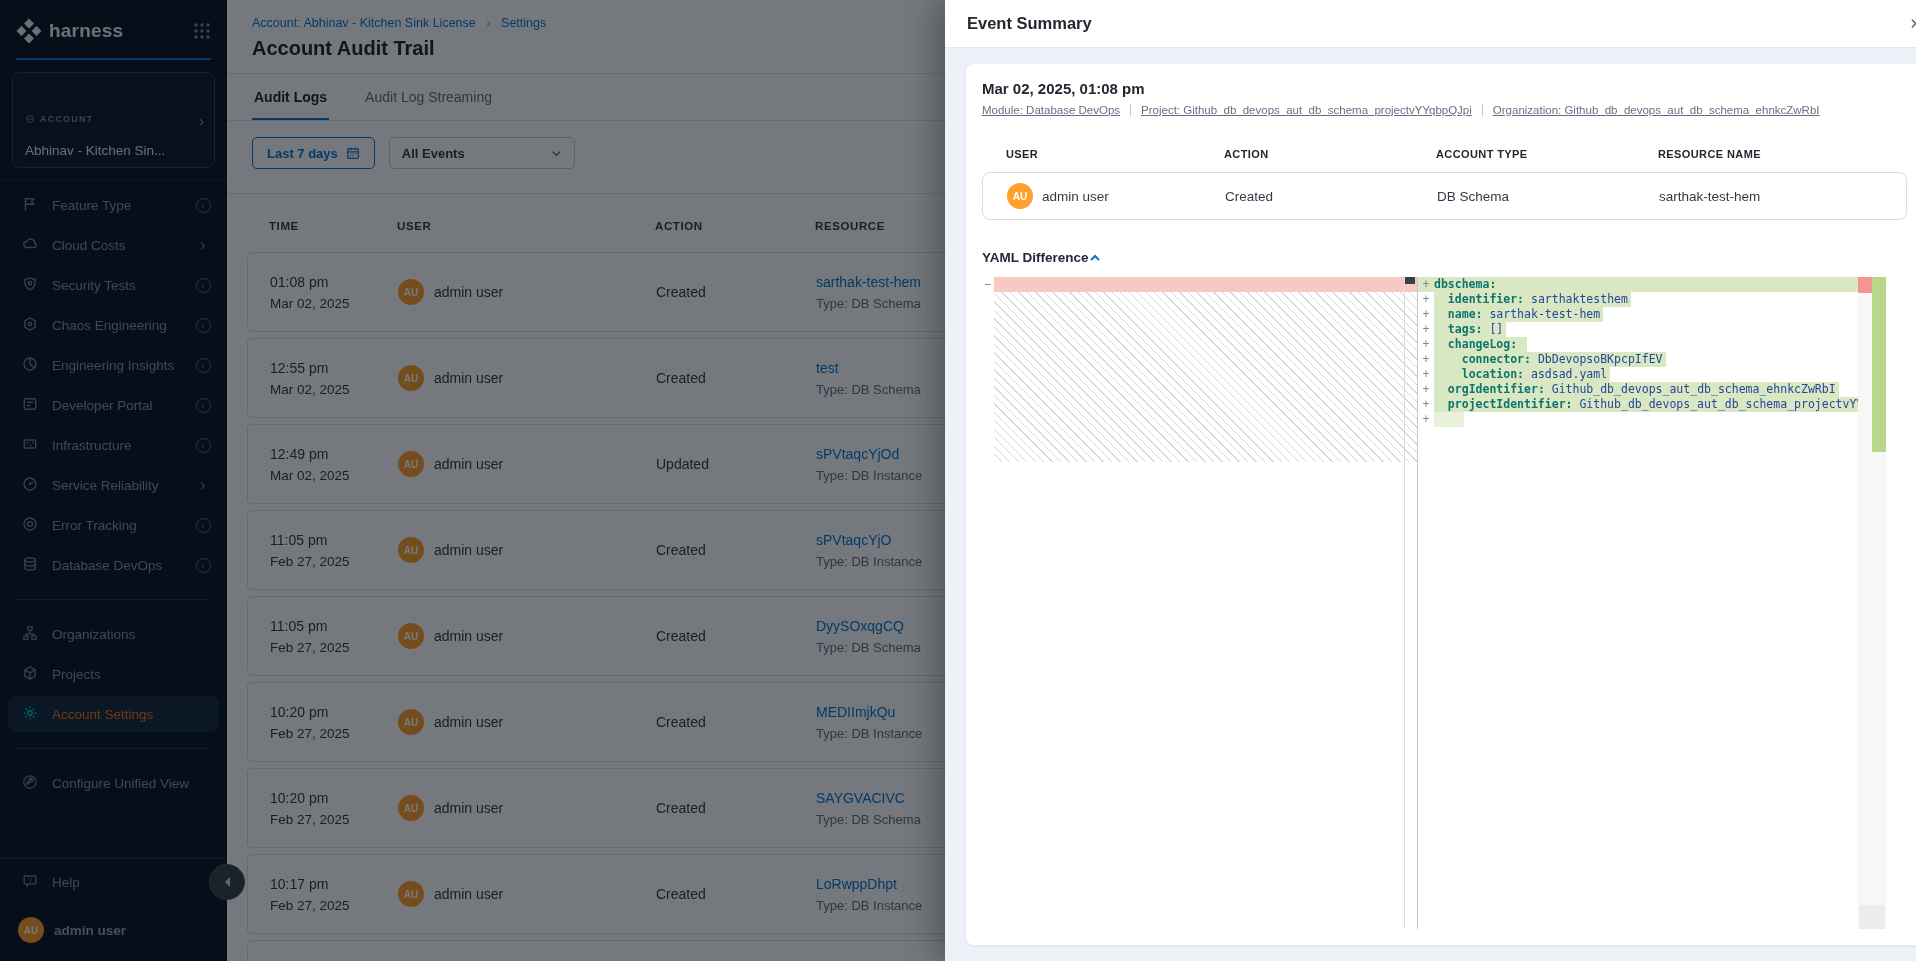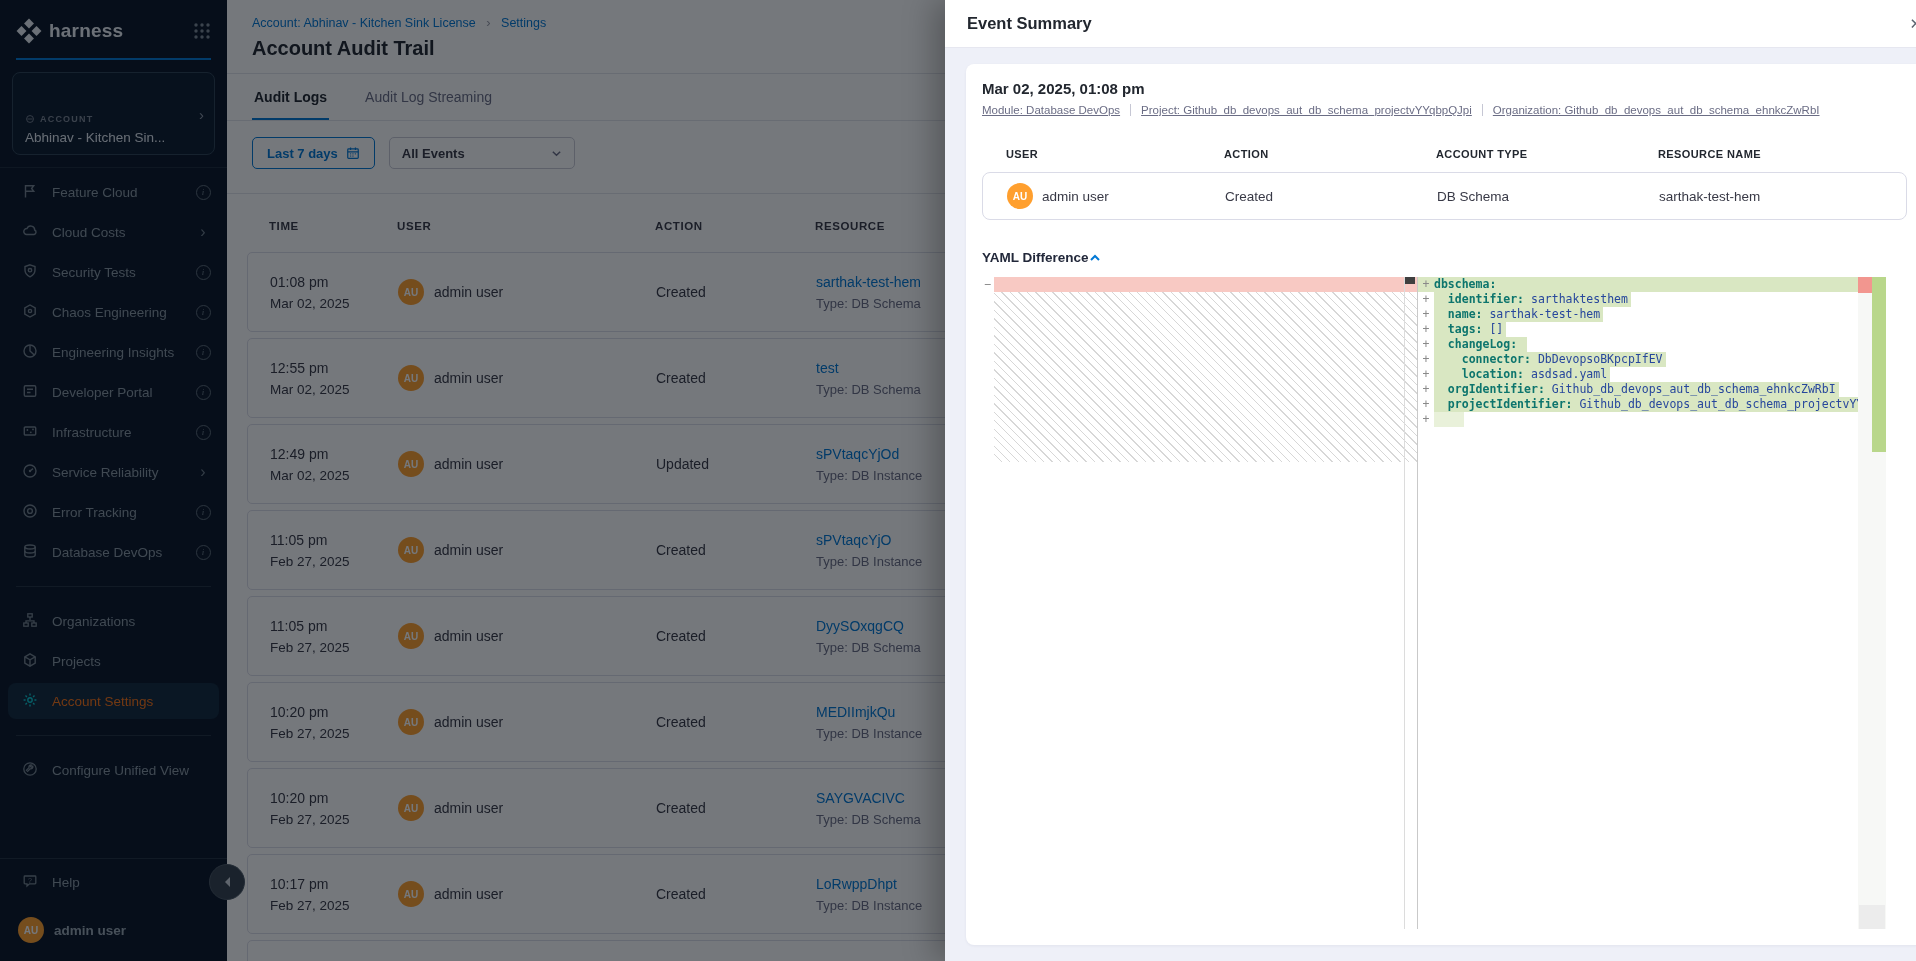--- a/index.html
+++ b/index.html
@@ -9,21 +9,21 @@
   
   .sidebar { position:absolute; left:0; top:0; width:227px; height:961px; background:#0a1627; z-index:10; }
   .logo-row { display:flex; align-items:center; padding:18px 16px 14px 16px; }
   .logo-mark { width:26px; height:26px; margin-right:7px; flex:none; }
   .logo-text { color:#e9eef3; font-size:19px; font-weight:600; letter-spacing:.2px; flex:1; }
   .grid-icon { width:18px; height:18px; color:#7f8b98; }
   .blue-rule { height:2px; background:#0278d5; margin:0 16px 12px 16px; }
   .account-box { margin:0 12px; border:1px solid #2e4152; border-radius:8px; padding:9px 12px; position:relative; background:#0d1b2e; }
   .account-label { display:flex; align-items:flex-end; gap:5px; color:#7d8794; font-size:9px; font-weight:700; letter-spacing:1.2px;margin-top:32px; }
   .account-label svg { width:10px; height:10px; }
-  .account-name { color:#dfe7ee; font-size:13.5px; margin-top:6px; }
+  .account-name { color:#dfe7ee; font-size:13.5px; margin-top:19px; }
   .account-box .chev { position:absolute; right:10px; top:50%; transform:translateY(-50%); color:#8b97a4; font-size:15px; }
   .side-sep { height:1px; background:#1c2938; margin:12px 0 4px 0; }
   .nav-item { display:flex; align-items:center; height:40px; padding:0 16px 0 22px; color:#8a97a3; font-size:13.5px; cursor:pointer; position:relative; }
   .nav-item .nicon { width:18px; height:18px; margin-right:12px; color:#75828e; flex:none; }
   .nav-item .nlabel { flex:1; white-space:nowrap; overflow:hidden; }
   .nav-item .trail { width:16px; height:16px; flex:none; display:flex; align-items:center; justify-content:center; color:#6d7a87; }
   .nav-item.tr-info .trail::before { content:"i"; display:flex; align-items:center; justify-content:center; width:13px; height:13px; border:1px solid #5d6a77; border-radius:50%; font-size:9px; font-style:italic; font-family:"Liberation Serif",serif; }
   .nav-item.tr-chevron .trail::before { content:"›"; font-size:16px; }
   .nav-item.active { color:#f97316; }
   .nav-item.active .nicon { color:#0ac8d2; }
@@ -159,21 +159,21 @@
     <div class="side-sep"></div>
 
     <div>
 
         <div class="nav-item tr-info">
           <span class="nicon">
             <svg class="i16" viewBox="0 0 16 16" fill="none" stroke="currentColor" stroke-width="1.4">
               <path d="M3.5 2v12.5M3.5 2.8h8.2L9.6 5.5l2.1 2.7H3.5"></path>
             </svg>
           </span>
-          <span class="nlabel">Feature Cloud</span>
+          <span class="nlabel">Feature Type</span>
           <span class="trail"></span>
         </div>
 
         <div class="nav-item tr-chevron">
           <span class="nicon">
             <svg class="i16" viewBox="0 0 16 16" fill="none" stroke="currentColor" stroke-width="1.4">
               <path d="M4.6 11.5a3 3 0 1 1 .4-6A4 4 0 0 1 12.7 7a2.4 2.4 0 0 1-.6 4.5z"></path>
             </svg>
           </span>
           <span class="nlabel">Cloud Costs</span>

